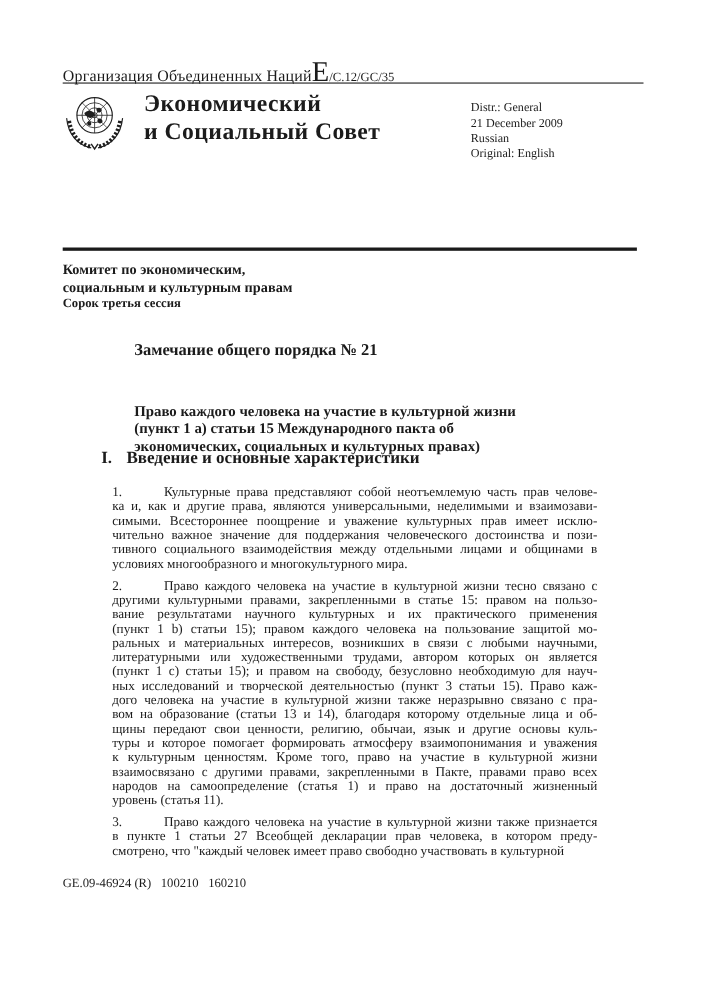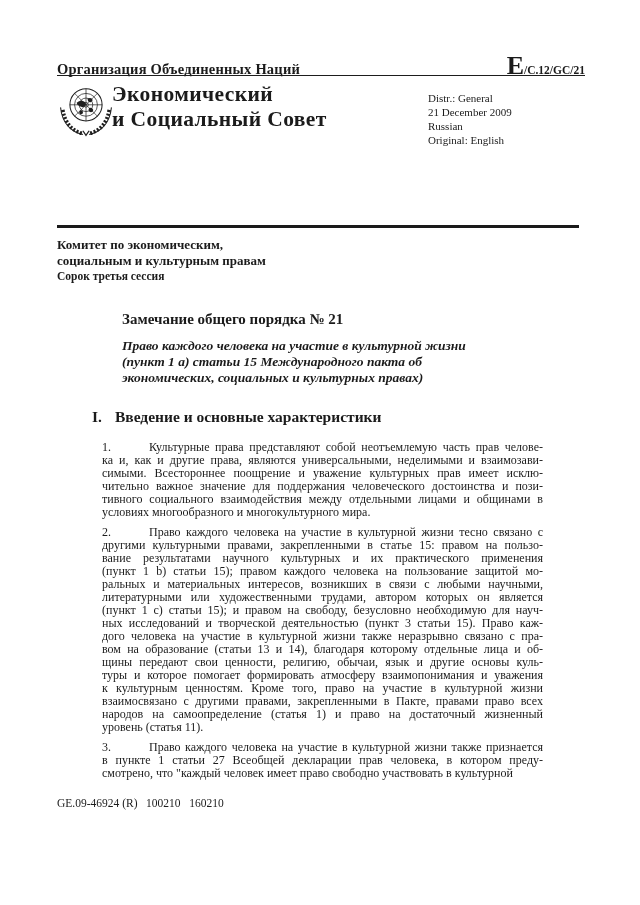--- a/index.html
+++ b/index.html
@@ -4,62 +4,62 @@
 <style>
   html,body{margin:0;padding:0;}
   body{
     width:640px;height:905px;position:relative;overflow:hidden;
     background:#ffffff;color:#1b1b1b;
     font-family:"Liberation Serif","DejaVu Serif",serif;
   }
   .abs{position:absolute;}
 
   
-  .masthead-row{top:53px;left:57px;width:528px;display:flex;justify-content:space-between;align-items:baseline;font-weight:bold;}
+  .masthead-row{top:53px;left:57px;width:528px;display:flex;align-items:baseline;}
   .org-name{font-size:14.5px;letter-spacing:.2px;}
   .doc-symbol{white-space:nowrap;}
   .doc-symbol .big{font-size:26px;line-height:1;}
   .doc-symbol .small{font-size:11.5px;}
   .rule-thin{top:75px;left:57px;width:528px;height:0;border-top:1.4px solid #1d1d1d;}
 
   
   .emblem{top:83px;left:54px;width:64px;height:54px;}
-  .council-name{top:82px;left:112px;font-weight:bold;font-size:21.5px;line-height:25px;letter-spacing:.4px;}
+  .council-name{top:82px;left:131px;font-weight:bold;font-size:21.5px;line-height:25px;letter-spacing:.4px;}
   .distr{top:91px;left:428px;font-size:11px;line-height:14px;}
 
   .rule-thick{top:225px;left:57px;width:522px;height:2.6px;background:#1a1a1a;}
 
   
   .committee{top:237px;left:57px;}
   .committee-name{font-weight:bold;font-size:13px;line-height:15.5px;white-space:pre-line;}
   .session{font-weight:bold;font-size:11.5px;line-height:14px;margin-top:1px;}
   .session-dates{font-size:12px;line-height:13.5px;}
 
   
   .doc-title{top:311px;left:122px;font-weight:bold;font-size:15px;}
-  .doc-subtitle{top:338px;left:122px;width:360px;font-weight:bold;font-size:13.5px;line-height:16px;font-style:italic;}
+  .doc-subtitle{top:366px;left:122px;width:360px;font-weight:bold;font-size:13.5px;line-height:16px;}
   .section-heading{top:408px;left:92px;font-weight:bold;font-size:15.5px;}
   .section-heading .sec-text{margin-left:13px;}
 
   
   .body-text{top:441px;left:102px;width:441px;font-size:12px;line-height:13px;}
   .para{margin-bottom:7px;}
   .para-line{text-align:justify;text-align-last:justify;}
   .para-line.last{text-align:left;text-align-last:left;}
   .pnum{display:inline-block;width:47px;}
 
   
   .footer-code{top:797px;left:57px;font-size:11.5px;white-space:pre;}
 </style>
 </head>
 <body>
 
 <div class="abs masthead-row">
   <span class="org-name">Организация Объединенных Наций</span>
-  <span class="doc-symbol"><span class="big">E</span><span class="small">/C.12/GC/21</span></span>
+  <span class="doc-symbol"><span class="big">E</span><span class="small">/C.12/GC/35</span></span>
 </div>
 <div class="abs rule-thin"></div>
 
 <svg class="abs emblem" viewBox="0 0 120 104" aria-hidden="true">
   <g stroke="#1f1f1f" fill="none" stroke-width="2">
     <circle cx="60" cy="42" r="31"></circle>
     <circle cx="60" cy="42" r="22" stroke-width="1.4"></circle>
     <circle cx="60" cy="42" r="13" stroke-width="1.4"></circle>
     <circle cx="60" cy="42" r="4.5" stroke-width="1.4"></circle>
     <line x1="60" y1="11" x2="60" y2="73" stroke-width="1.4"></line>

